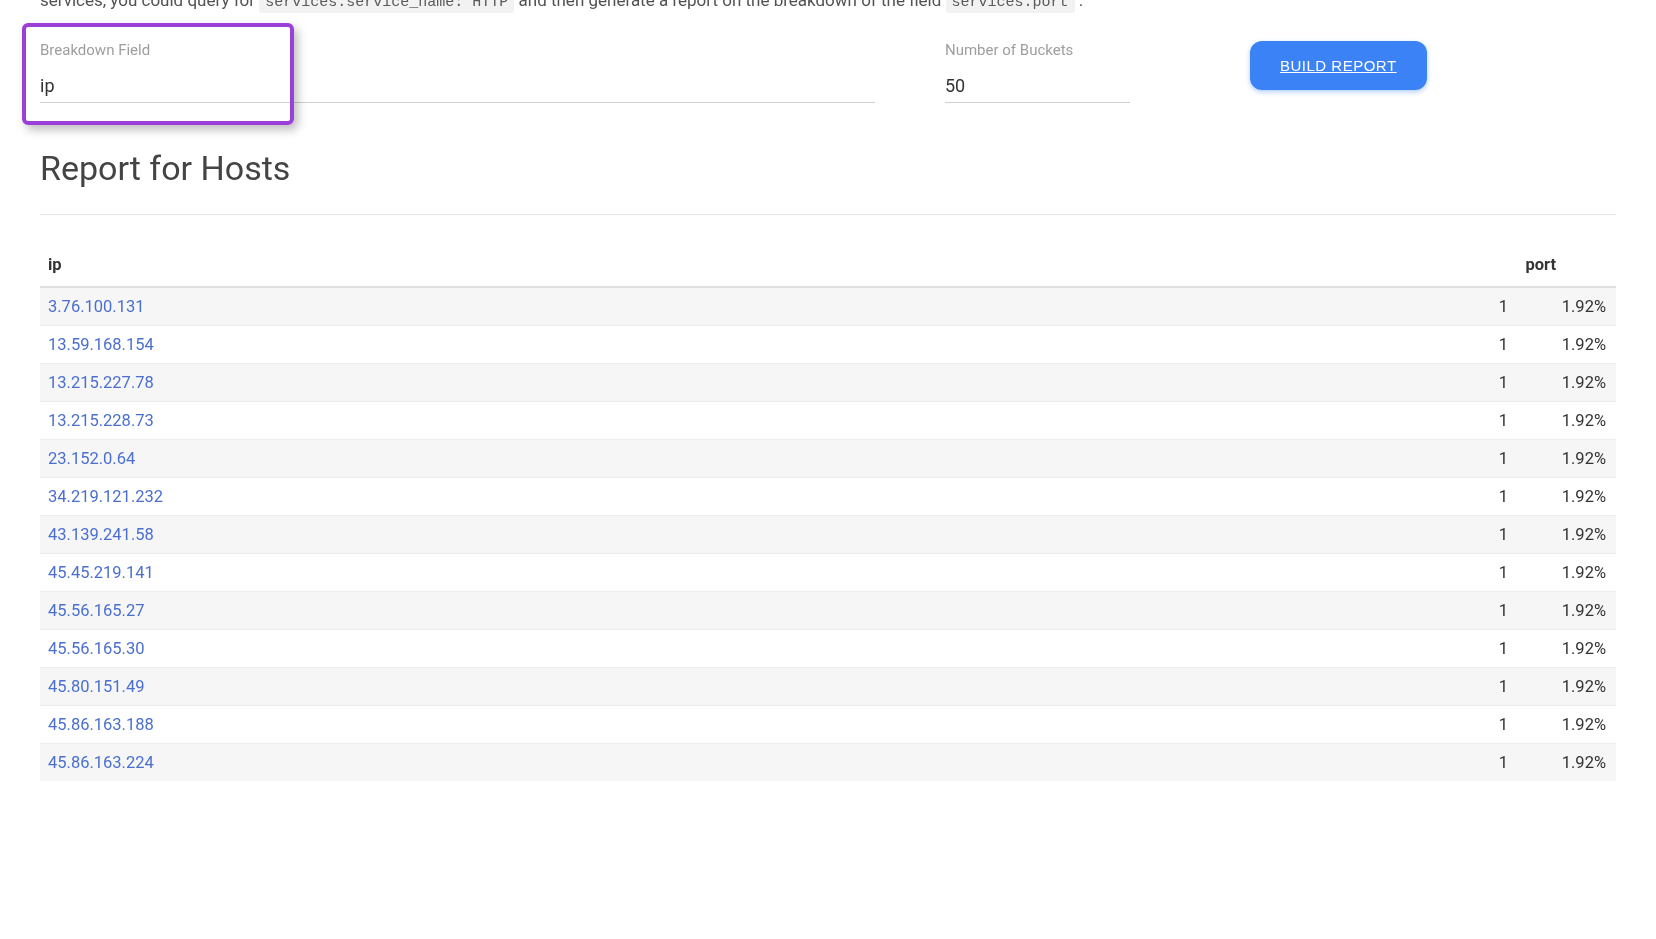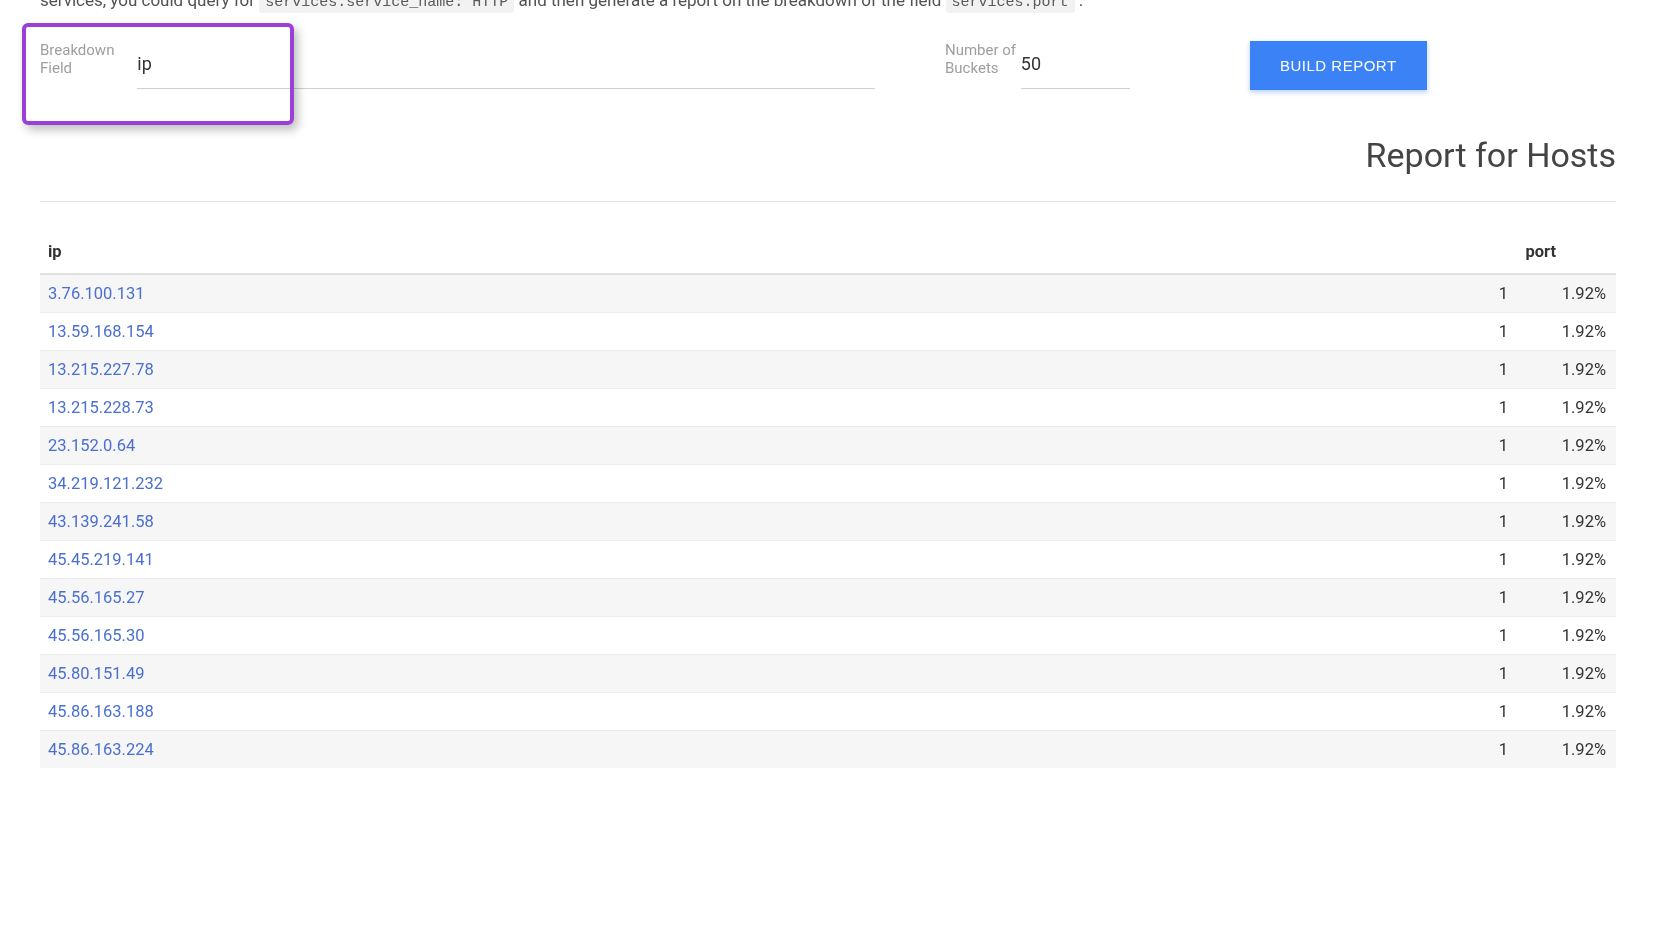--- a/index.html
+++ b/index.html
@@ -32,21 +32,21 @@
     font-size: 15px;
   }
 
   
   .form-row {
     display: flex;
     align-items: flex-start;
     gap: 70px;
     margin-bottom: 45px;
   }
-  .field-group { display: flex; flex-direction: row; }
+  .field-group { display: flex; flex-direction: column; }
   .field-group.breakdown { flex: 0 0 835px; position: relative; }
   .field-group.buckets { flex: 0 0 185px; }
   .field-label {
     font-size: 15px;
     color: #9e9e9e;
     margin-bottom: 12px;
     font-weight: 400;
   }
   .field-input {
     border: none;
@@ -67,38 +67,38 @@
     height: 102px;
     border: 4px solid #9b3fd9;
     border-radius: 6px;
     box-shadow: 4px 5px 10px rgba(0,0,0,0.25);
     pointer-events: none;
   }
   .build-btn {
     background: #3b82f6;
     color: #fff;
     border: none;
-    border-radius: 0;
+    border-radius: 12px;
     font-size: 15px;
     font-weight: 500;
     letter-spacing: 0.5px;
     padding: 16px 30px;
     cursor: pointer;
     box-shadow: 0 2px 5px rgba(59,130,246,0.4);
     margin-left: auto;
+    text-decoration: underline;
   }
   .btn-wrap { margin-left: 50px; }
 
   
   .report-title {
     font-size: 34px;
     font-weight: 400;
     color: #444;
     margin: 0 0 26px 0;
-    text-align: right;
   }
   hr.sep {
     border: none;
     border-top: 1px solid #e5e5e5;
     margin: 0 0 30px 0;
   }
 
   
   table.report {
     width: 100%;

